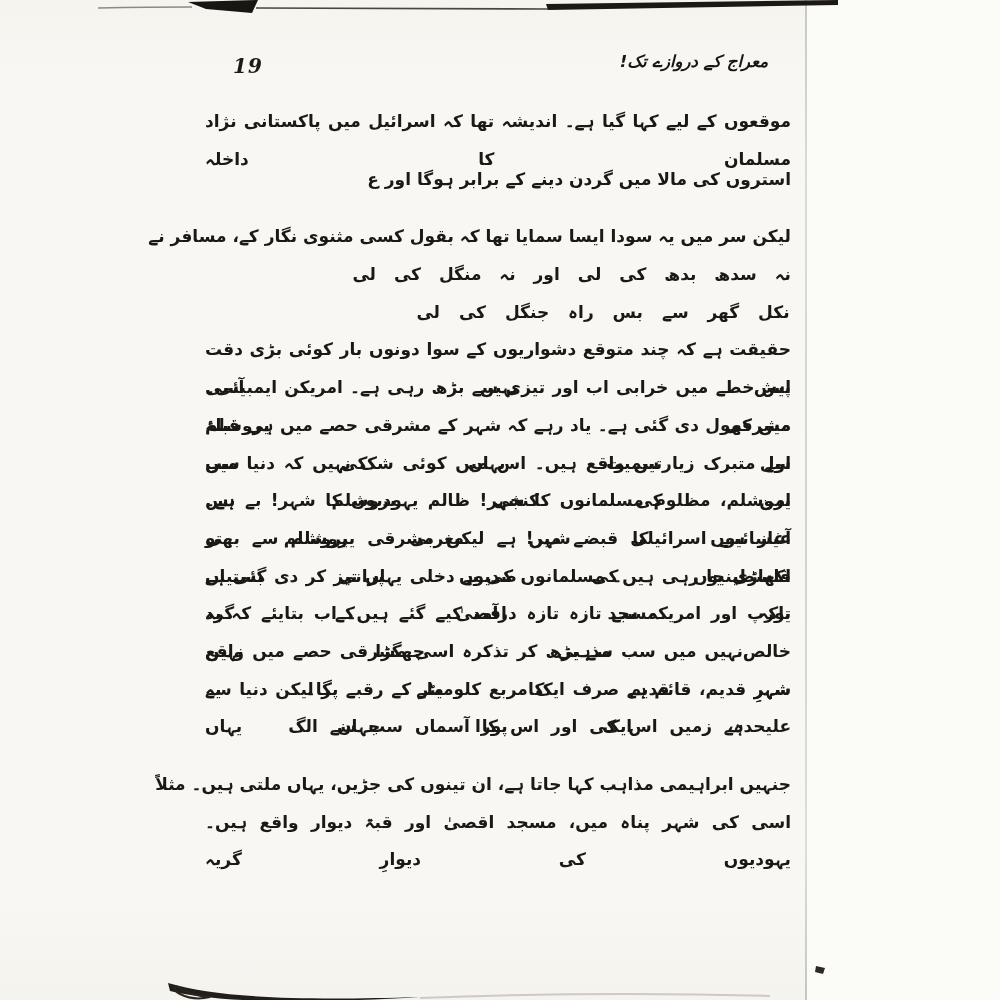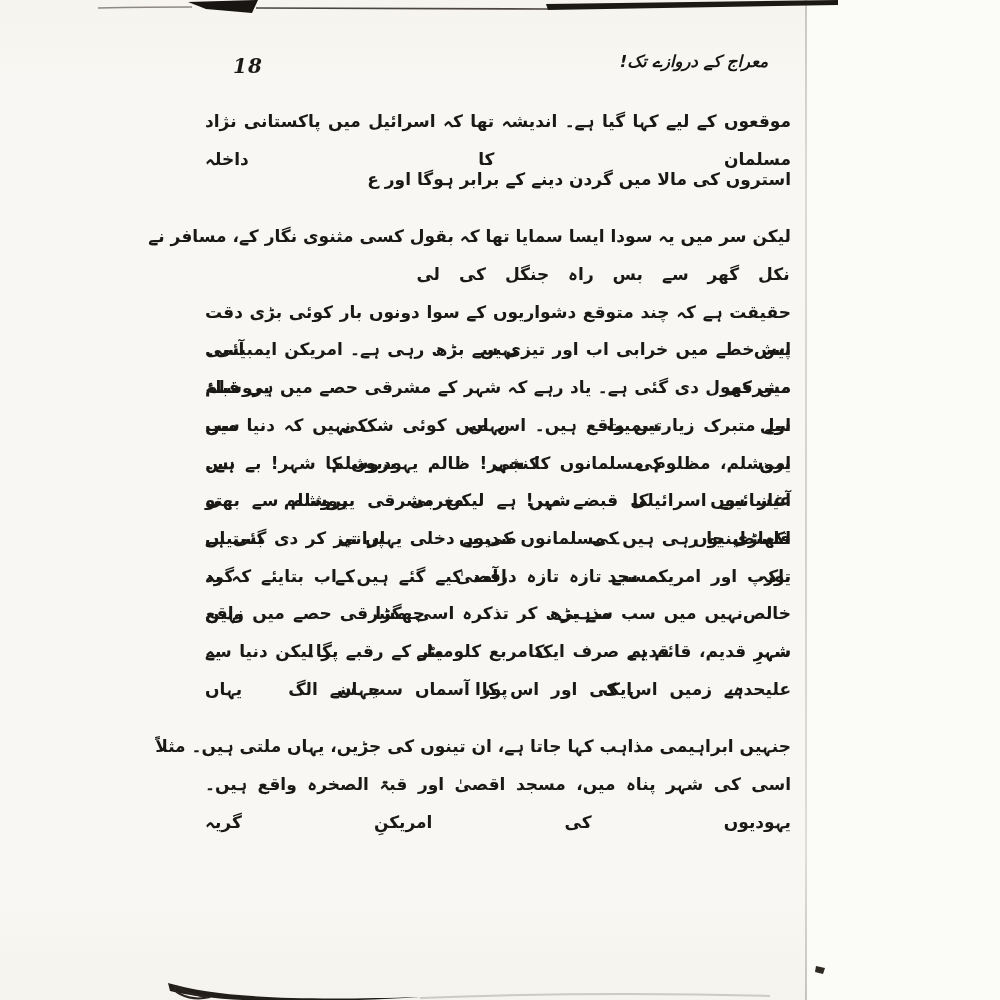--- a/index.html
+++ b/index.html
@@ -77,37 +77,38 @@
     <path d="M546 4 L838 0 L838 5 L548 10 Z" fill="#1c1915"></path>
 
     <path d="M168 983 C 215 997 290 1001 420 997 C 320 1003 225 1004 170 991 Z" fill="#221e19"></path>
     <path d="M176 986 q 14 10 34 11 q -16 4 -30 -3 q -8 -4 -4 -8" fill="none" stroke="#2a251f" stroke-width="2"></path>
     <path d="M420 998 Q 600 991 770 996" fill="none" stroke="#b7b3aa" stroke-width="2" opacity="0.65"></path>
     <path d="M819 967 l3 2 -1 6 M821 975 c1 9 1 16 -2 21 M820 995 c-16 4 -46 4 -72 2" fill="none" stroke="#2b2username620" stroke-width="2"></path>
     <path d="M816 966 l9 2 -2 6 -8 -2 Z" fill="#2e2923"></path>
   </svg>
 
   <div class="page-header">
-    <span class="page-number">18</span>
+    <span class="page-number">19</span>
     <span class="header-title">معراج کے دروازے تک!</span>
   </div>
 
   <div class="text-col">
       <div class="line ln-justify">موقعوں کے لیے کہا گیا ہے۔ اندیشہ تھا کہ اسرائیل میں پاکستانی نژاد مسلمان کا داخلہ</div>
       <div class="line ln-start">استروں کی مالا میں گردن دینے کے برابر ہوگا اور ع</div>
       <div class="line ln-start">لیکن سر میں یہ سودا ایسا سمایا تھا کہ بقول کسی مثنوی نگار کے، مسافر نے</div>
+      <div class="line ln-verse" style="padding-left: 200px; word-spacing: 12px;">نہ سدھ بدھ کی لی اور نہ منگل کی لی</div>
       <div class="line ln-verse" style="padding-left: 210px; word-spacing: 13px;">نکل گھر سے بس راہ جنگل کی لی</div>
       <div class="line ln-justify">حقیقت ہے کہ چند متوقع دشواریوں کے سوا دونوں بار کوئی بڑی دقت پیش نہیں آئی۔</div>
       <div class="line ln-justify">اس خطے میں خرابی اب اور تیزی سے بڑھ رہی ہے۔ امریکن ایمبیسی مشرقی یروشلم</div>
       <div class="line ln-justify">میں کھول دی گئی ہے۔ یاد رہے کہ شہر کے مشرقی حصے میں ہی قبلۂ اول سمیت یہاں کی سب</div>
       <div class="line ln-justify">سے متبرک زیارتیں واقع ہیں۔ اس میں کوئی شک نہیں کہ دنیا میں امن کی کنجی یروشلم ہے۔</div>
       <div class="line ln-justify">یروشلم، مظلوم مسلمانوں کا شہر! ظالم یہودیوں کا شہر! بے بس عیسائیوں کا شہر! مغربی یروشلم تو</div>
       <div class="line ln-justify">آغاز سے اسرائیلی قبضے میں ہے لیکن مشرقی یروشلم سے بھی فلسطینیوں کی صدیوں پرانی بستیاں</div>
       <div class="line ln-justify">اکھاڑی جا رہی ہیں۔ مسلمانوں کی بے دخلی یہاں تیز کر دی گئی ہے تاکہ مسجد اقصیٰ کے گرد</div>
       <div class="line ln-justify">یورپ اور امریکہ سے تازہ تازہ درآمد کیے گئے ہیں۔ اب بتایئے کہ یہ خالص مذہبی جھگڑا نہیں</div>
       <div class="line ln-justify" style="text-indent: 48px;">نہیں میں سب سے بڑھ کر تذکرہ اسی مشرقی حصے میں واقع شہرِ قدیم کا ملے گا۔ یہ</div>
       <div class="line ln-justify">شہرِ قدیم، قائم ہے صرف ایک مربع کلومیٹر کے رقبے پر لیکن دنیا سے علیحدہ، ایک پورا جہان یہاں</div>
       <div class="line ln-center" style="padding-left: 36px; word-spacing: 6px; text-align: center;">ہے زمیں اس کی اور اس کا آسماں سب سے الگ</div>
       <div class="line ln-start">جنہیں ابراہیمی مذاہب کہا جاتا ہے، ان تینوں کی جڑیں، یہاں ملتی ہیں۔ مثلاً</div>
-      <div class="line ln-justify" style="word-spacing: 4px;">اسی کی شہر پناہ میں، مسجد اقصیٰ اور قبۃ الصخرہ واقع ہیں۔ یہودیوں کی امریکنِ گریہ</div>
+      <div class="line ln-justify" style="word-spacing: 4px;">اسی کی شہر پناہ میں، مسجد اقصیٰ اور قبۃ دیوار واقع ہیں۔ یہودیوں کی دیوارِ گریہ</div>
     </div>
 
 </div>
 
 </body></html>

